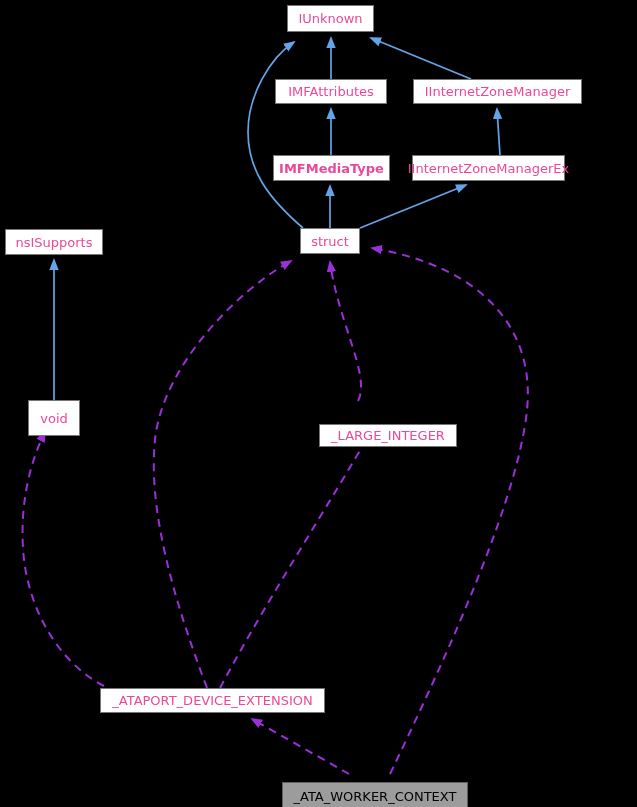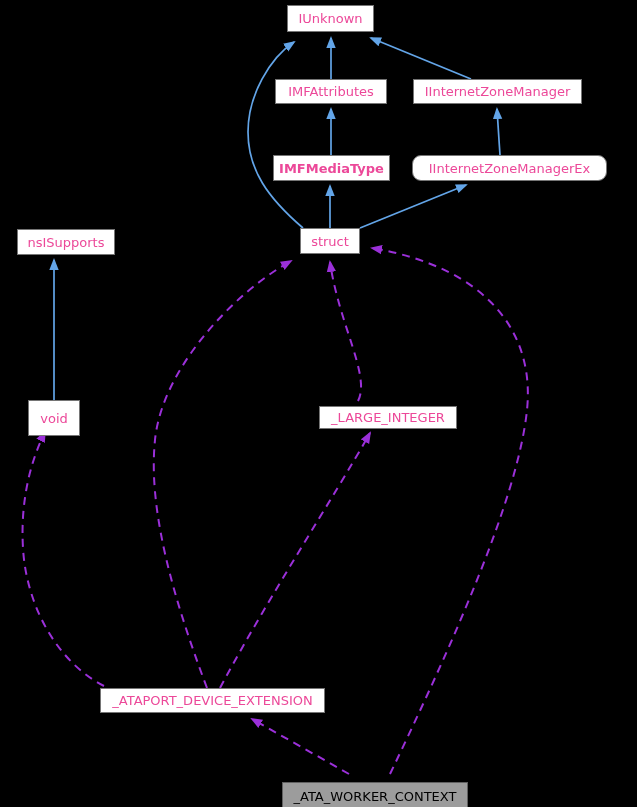--- a/index.html
+++ b/index.html
@@ -64,21 +64,21 @@
     <path class="edge-purple" d="M 390 774 C 452 645 518 498 527 410 C 535 333 488 268 372 248" marker-end="url(#arrow-purple)"></path>
     <path class="edge-purple" d="M 220 688 C 268 598 332 500 370 433" marker-end="url(#arrow-purple)"></path>
     <path class="edge-purple" d="M 104 686 C 54 660 26 602 23 548 C 20 498 32 458 45 432" marker-end="url(#arrow-purple)"></path>
     <path class="edge-purple" d="M 349 774 L 252 719" marker-end="url(#arrow-purple)"></path>
   </svg>
 
   <div class="node" style="left:287px; top:5px;   width:87px;  height:27px;">IUnknown</div>
   <div class="node" style="left:413px; top:79px;  width:169px; height:25px;">IInternetZoneManager</div>
   <div class="node" style="left:275px; top:79px;  width:112px; height:25px;">IMFAttributes</div>
   <div class="node" style="left:273px; top:155px; width:117px; height:26px;font-weight:bold;">IMFMediaType</div>
-  <div class="node" style="left:412px; top:155px; width:195px; height:26px;border-radius:9px;">IInternetZoneManagerEx</div>
-  <div class="node" style="left:5px;   top:229px; width:98px;  height:26px;margin-left:12px;">nsISupports</div>
+  <div class="node" style="left:412px; top:155px; width:153px; height:26px;">IInternetZoneManagerEx</div>
+  <div class="node" style="left:5px;   top:229px; width:98px;  height:26px;">nsISupports</div>
   <div class="node" style="left:300px; top:228px; width:60px;  height:26px;">struct</div>
   <div class="node" style="left:28px;  top:400px; width:52px;  height:36px;">void</div>
-  <div class="node" style="left:319px; top:406px; width:138px; height:23px;">_LARGE_INTEGER</div>
+  <div class="node" style="left:319px; top:424px; width:138px; height:23px;">_LARGE_INTEGER</div>
   <div class="node" style="left:100px; top:688px; width:225px; height:25px;">_ATAPORT_DEVICE_EXTENSION</div>
   <div class="node highlight" style="left:282px; top:774px; width:186px; height:29px;">_ATA_WORKER_CONTEXT</div>
 
 </div>
 
 </body></html>

